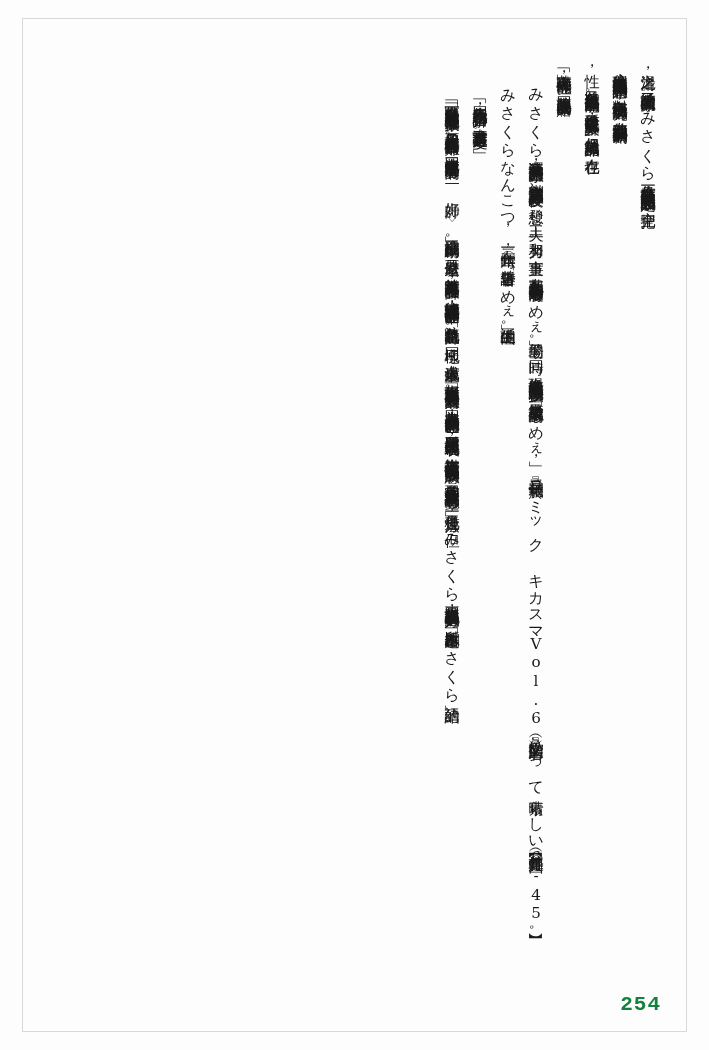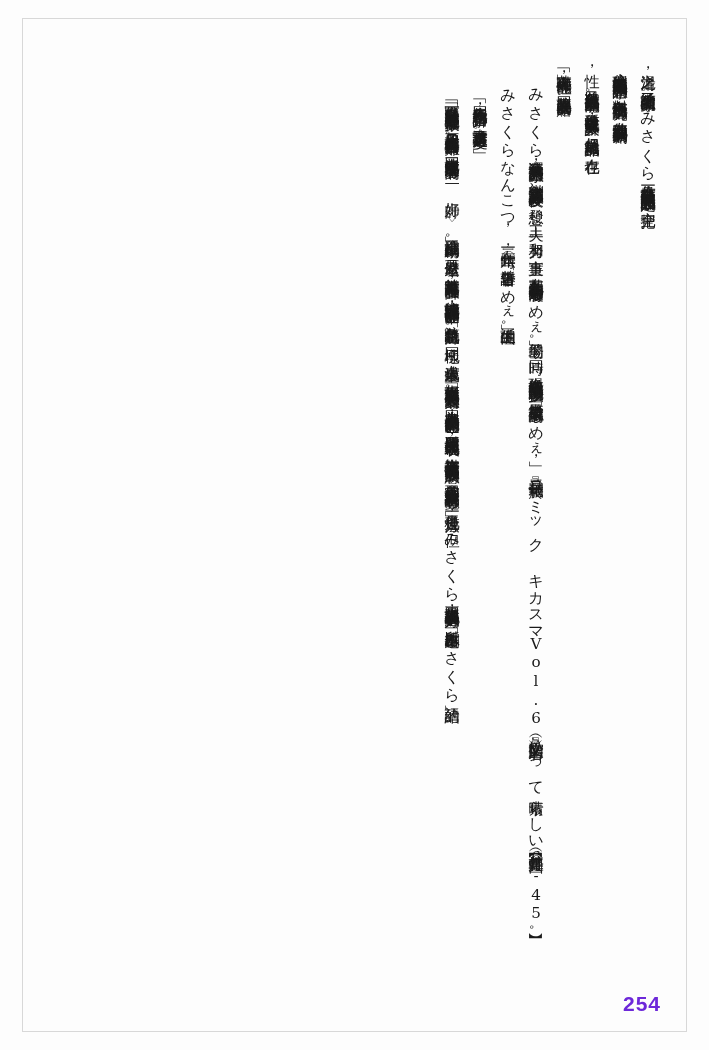--- a/index.html
+++ b/index.html
@@ -65,23 +65,23 @@
   .col.indent2 {
     padding-top: 32px;
   }
 
   .page-number {
     position: absolute;
     right: 48px;
     bottom: 34px;
     font-size: 21px;
     font-weight: bold;
-    font-family: Liberation Sans, sans-serif;
+    font-family: Liberation Mono, monospace;
     letter-spacing: 1px;
-    color: #6d28d9;
+    color: #15803d;
   }
 </style>
 </head>
 <body>
 
 <div class="page">
   <div class="page-frame"></div>
 
   <div class="text-area">
     <div class="col">之混淆，給予了讀者強烈的印象。みさくら作品擁有著讀過一次就無法忘記的強烈設定，完全把</div>

